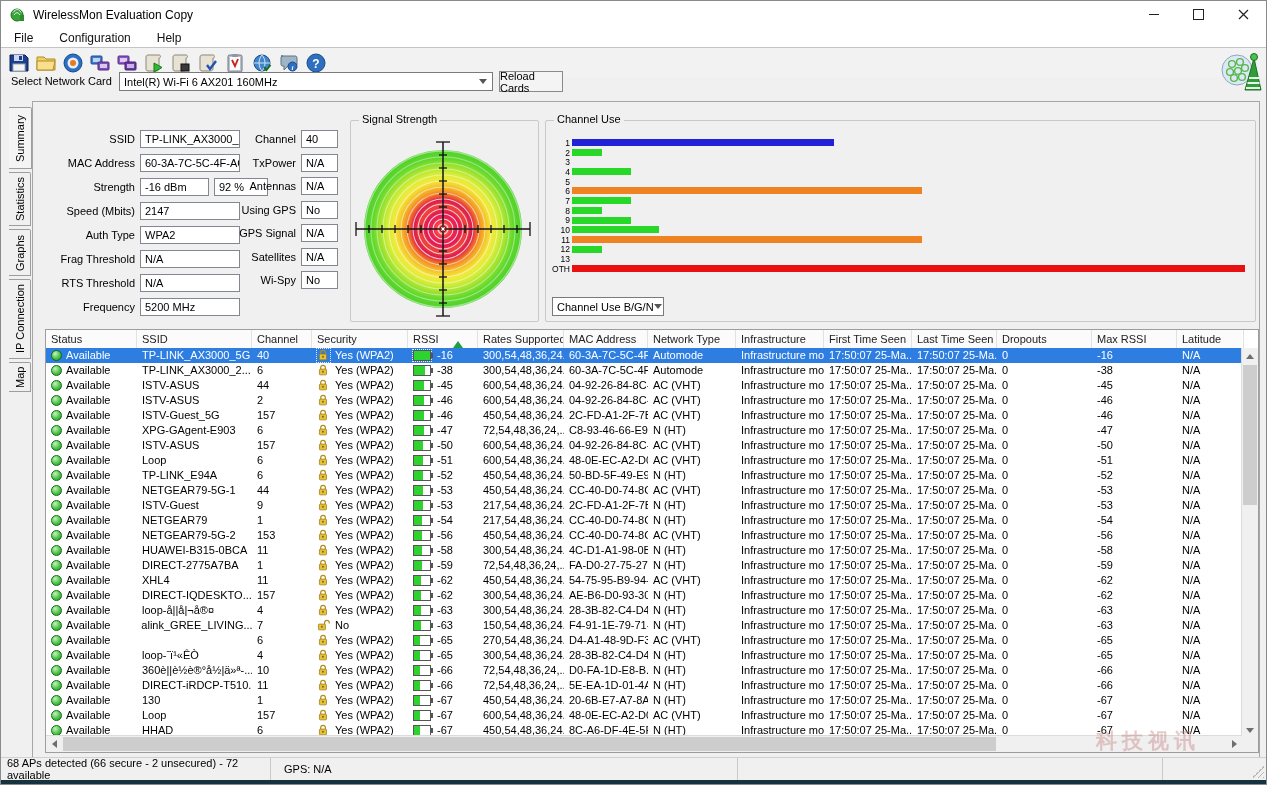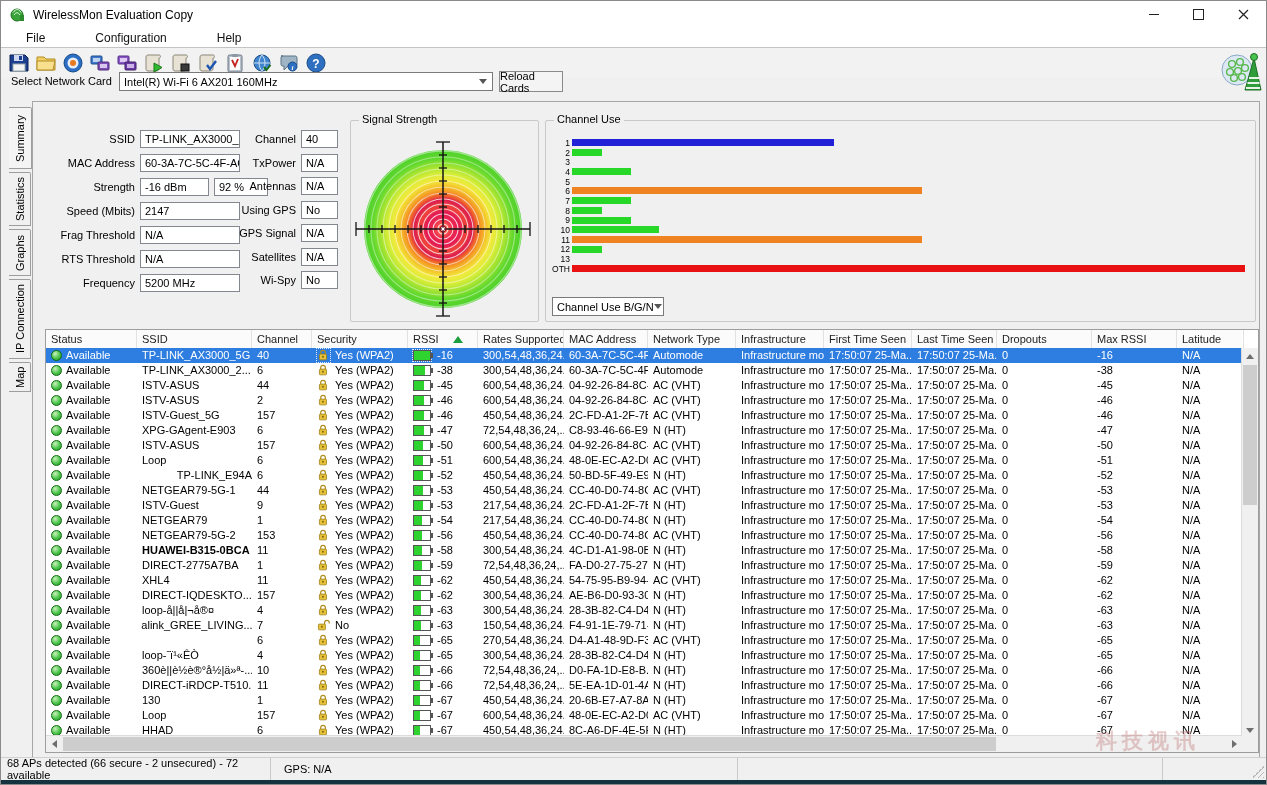--- a/index.html
+++ b/index.html
@@ -7,21 +7,21 @@
   
   #titlebar{position:absolute;left:0;top:0;width:100%;height:27px;background:#ffffff;display:flex;align-items:center;}
   #appicon{width:16px;height:16px;margin-left:9px;}
   #apptitle{font-size:12px;color:#000;margin-left:7px;}
   #wincontrols{margin-left:auto;display:flex;height:100%;}
   .wbtn{width:45px;height:100%;display:flex;align-items:center;justify-content:center;}
   .minbar{width:10px;height:1px;background:#222;}
   .maxbox{width:9px;height:9px;border:1px solid #222;}
   
   #menubar{position:absolute;left:0;top:27px;width:100%;height:19px;background:#ffffff;display:flex;align-items:center;font-size:12px;}
-  .menuitem{padding:0 25px;color:#111;}
+  .menuitem{padding:0 13px;color:#111;}
   
   #toolbar{position:absolute;left:0;top:46px;width:100%;height:30px;background:#f2f2f2;border-top:1px solid #c4c4c4;display:flex;align-items:center;padding-left:4px;box-sizing:border-box;}
   .tbtn{width:27px;height:26px;display:flex;align-items:center;justify-content:center;}
   
   #cardrow{position:absolute;left:0;top:69px;width:100%;height:25px;}
   #cardlabel{position:absolute;left:10px;top:5px;font-size:11px;color:#000;}
   #cardcombo{position:absolute;left:118px;top:2px;width:374px;height:19px;background:#fff;border:1px solid #7a7a7a;font-size:11px;display:flex;align-items:center;box-sizing:border-box;}
   #cardcombo span{margin-left:4px;}
   .chev{margin-left:auto;margin-right:5px;width:0;height:0;border-left:4px solid transparent;border-right:4px solid transparent;border-top:5px solid #555;}
   #reloadbtn{position:absolute;left:498px;top:1px;width:64px;height:21px;background:#f4f4f4;border:1px solid #8a8a8a;font-size:11px;display:flex;align-items:center;justify-content:center;box-sizing:border-box;}
@@ -53,21 +53,21 @@
   #chanrows{position:absolute;left:6px;top:17px;right:10px;}
   .crow{display:flex;align-items:center;height:9.7px;}
   .clabel{width:18px;font-size:8.5px;text-align:right;padding-right:2px;color:#000;flex:none;}
   .ctrack{flex:1;height:9.7px;position:relative;}
   .cbar{position:absolute;left:0;top:1px;height:7px;}
   #chancombo{position:absolute;left:6px;bottom:5px;width:112px;height:19px;background:#fff;border:1px solid #7a7a7a;font-size:11px;display:flex;align-items:center;box-sizing:border-box;}
   #chancombo span{margin-left:4px;white-space:nowrap;}
   
   #nettable{position:absolute;left:12px;top:227px;width:1214px;height:424px;background:#fff;border:1px solid #9d9d9d;box-sizing:border-box;}
   #thead{position:absolute;left:0;top:0;right:16px;height:18px;background:#fbfbfb;border-bottom:1px solid #d9d9d9;display:flex;}
-  .th{font-size:11px;color:#222;line-height:17px;padding-left:5px;box-sizing:border-box;border-right:1px solid #e2e2e2;white-space:nowrap;overflow:hidden;display:flex;align-items:center;flex:none;}
+  .th{font-size:11px;color:#222;line-height:17px;padding-left:5px;box-sizing:border-box;border-right:1px solid #e2e2e2;white-space:nowrap;overflow:hidden;display:flex;align-items:flex-end;flex:none;}
   .sortarrow{width:0;height:0;border-left:5px solid transparent;border-right:5px solid transparent;border-bottom:7px solid #1e9e3e;margin-left:14px;}
   #tbody{position:absolute;left:0;top:18px;right:16px;height:390px;overflow:hidden;}
   .tr{display:flex;height:15px;align-items:center;}
   .tr.sel{background:#2e7de0;color:#fff;}
   .td{font-size:11px;line-height:15px;padding-left:5px;box-sizing:border-box;white-space:nowrap;overflow:hidden;flex:none;display:flex;align-items:center;}
   .sph{width:11px;height:11px;border-radius:50%;background:radial-gradient(circle at 35% 30%,#c8f2ba,#4cc44c 55%,#1d8f1d);border:1px solid #0f6c0f;box-sizing:border-box;margin-right:4px;flex:none;}
   .batt{width:16px;height:9px;border:1px solid #555;background:#fff;position:relative;margin-right:6px;flex:none;}
   .batt i{position:absolute;left:0;top:0;bottom:0;background:#2fd32f;}
   .batt b{position:absolute;right:-3px;top:2px;width:2px;height:5px;background:#555;}
   .locki{margin-right:5px;flex:none;display:flex;}
@@ -262,20 +262,24 @@
           <div class="frow">
             <span class="flabel">Strength</span>
             <div class="fbox half1">-16 dBm</div>
             <div class="fbox half2">92 %</div>
           </div>
           <div class="frow">
             <span class="flabel">Speed (Mbits)</span>
             <div class="fbox">2147</div>
           </div>
           <div class="frow">
+            <span class="flabel">Auth Type</span>
+            <div class="fbox">WPA2</div>
+          </div>
+          <div class="frow">
             <span class="flabel">Frag Threshold</span>
             <div class="fbox">N/A</div>
           </div>
           <div class="frow">
             <span class="flabel">RTS Threshold</span>
             <div class="fbox">N/A</div>
           </div>
           <div class="frow">
             <span class="flabel">Frequency</span>
             <div class="fbox">5200 MHz</div>
@@ -968,21 +972,21 @@
               </div>
               <div class="td" style="width: 67px;">
                 <span>N/A</span>
               </div>
             </div>
             <div class="tr">
               <div class="td" style="width: 91px;">
                 <span class="sph"></span>
                 <span>Available</span>
               </div>
-              <div class="td" style="width: 115px; justify-content: flex-end;">
+              <div class="td" style="width: 115px;">
                 <span>TP-LINK_E94A</span>
               </div>
               <div class="td" style="width: 60px;">
                 <span>6</span>
               </div>
               <div class="td" style="width: 96px;">
                 <span class="locki">
                   <svg width="13" height="13" viewBox="0 0 14 13">
                     <path d="M4 5V3.4a2.5 2.5 0 0 1 5 0V5" fill="none" stroke="#b08d1e" stroke-width="1.3"></path>
                     <rect x="2.6" y="5" width="7.6" height="6.2" rx="1" fill="#e6c23a" stroke="#9a7b12" stroke-width="0.8"></rect>
@@ -1248,21 +1252,21 @@
               </div>
               <div class="td" style="width: 67px;">
                 <span>N/A</span>
               </div>
             </div>
             <div class="tr">
               <div class="td" style="width: 91px;">
                 <span class="sph"></span>
                 <span>Available</span>
               </div>
-              <div class="td" style="width: 115px; font-weight: bold;">
+              <div class="td" style="width: 115px;">
                 <span>HUAWEI-B315-0BCA</span>
               </div>
               <div class="td" style="width: 60px;">
                 <span>11</span>
               </div>
               <div class="td" style="width: 96px;">
                 <span class="locki">
                   <svg width="13" height="13" viewBox="0 0 14 13">
                     <path d="M4 5V3.4a2.5 2.5 0 0 1 5 0V5" fill="none" stroke="#b08d1e" stroke-width="1.3"></path>
                     <rect x="2.6" y="5" width="7.6" height="6.2" rx="1" fill="#e6c23a" stroke="#9a7b12" stroke-width="0.8"></rect>

